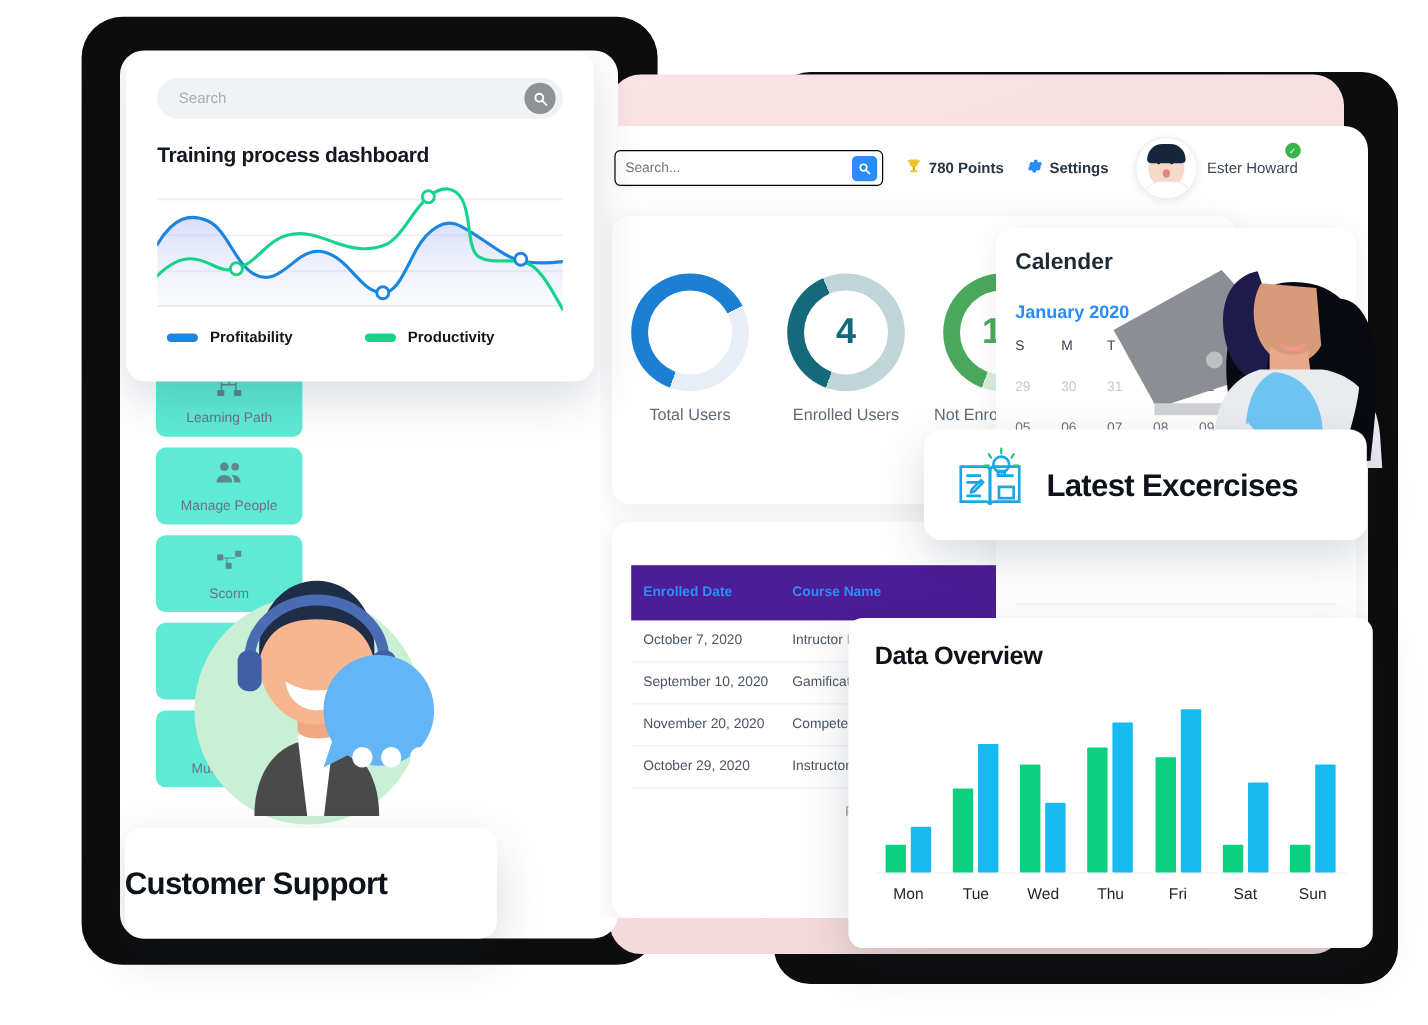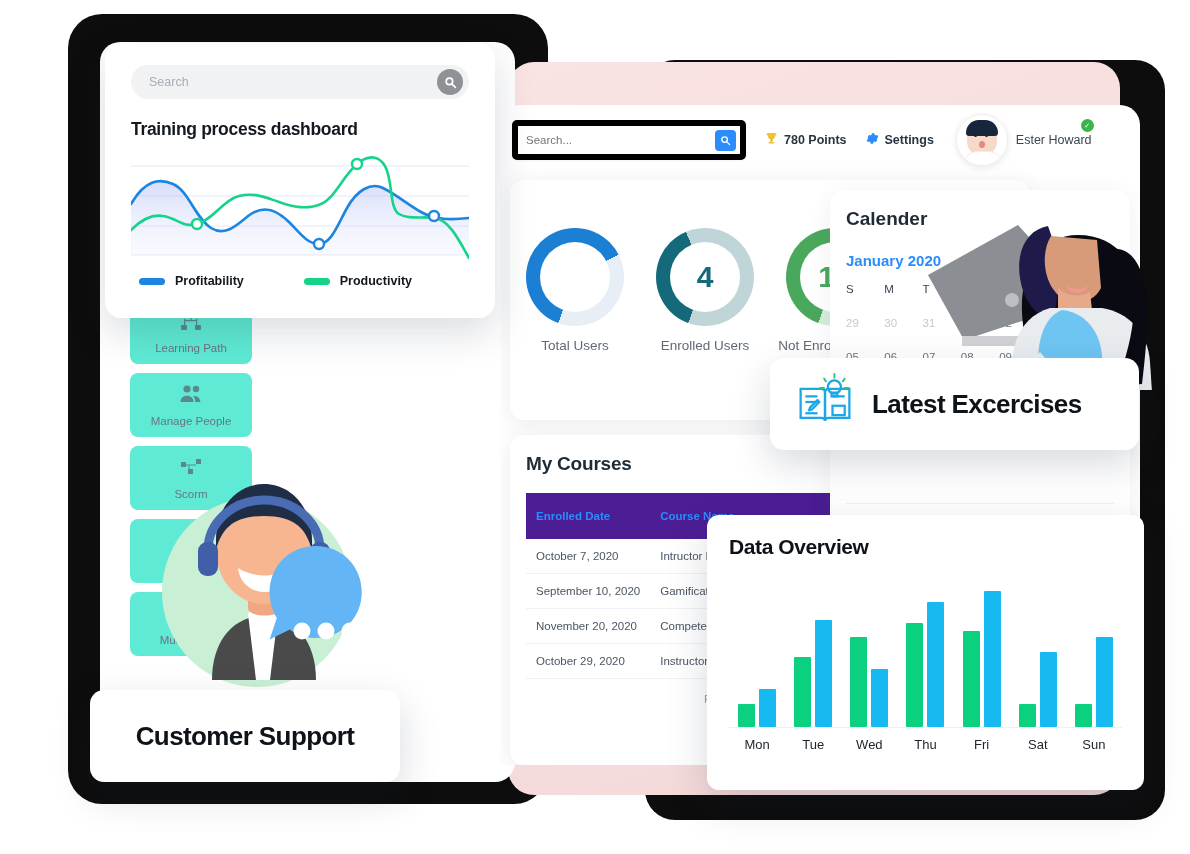--- a/index.html
+++ b/index.html
@@ -9,21 +9,21 @@
   
   .frame-dark{position:absolute;background:#0d0d0d;border-radius:34px;}
   .frame-pink{position:absolute;border-radius:26px;
      background:linear-gradient(160deg,#fae3e3 0%,#f8dede 35%,#f6dcdc 60%,#f3d8d8 100%);}
   .frame-white{position:absolute;background:#fff;border-radius:20px;}
 
   
   #dash{position:absolute;left:500px;top:105px;width:640px;height:660px;background:#fff;
         border-radius:20px 20px 0 0;overflow:hidden;}
   .topbar{position:relative;height:70px;display:flex;align-items:center;padding:0 12px;}
-  .srch{position:relative;width:210px;height:28px;background:#fff;border:6px solid #000000;
+  .srch{position:relative;width:210px;height:28px;background:#fff;border:1px solid #000000;
         border-radius:5px;display:flex;align-items:center;padding:0 6px;box-shadow:0 1px 3px rgba(0,0,0,.05);}
   .srch input{border:0;outline:0;font-size:11.5px;color:#9aa3ae;background:transparent;width:150px;
        font-family:"Liberation Sans",sans-serif;}
   .srch .sbtn{position:absolute;right:4px;top:4px;width:21px;height:21px;border-radius:4px;background:#2b8cfb;
        display:flex;align-items:center;justify-content:center;}
   .srch .sbtn svg{width:11px;height:11px;}
   .tb-item{display:flex;align-items:center;gap:5px;margin-left:18px;font-size:12.5px;color:#2a3542;font-weight:bold;}
   .avatar{width:50px;height:50px;border-radius:50%;background:#fff;border:1px solid #f3eeee;margin-left:22px;
       box-shadow:0 2px 7px rgba(0,0,0,.09);position:relative;overflow:hidden;}
   .avatar .face{position:absolute;left:10px;top:7px;width:30px;height:34px;border-radius:50% 50% 45% 45%;background:#f6d9c8;}
@@ -101,21 +101,21 @@
   .bgrp{display:flex;align-items:flex-end;gap:4px;}
   .bar{width:17px;border-radius:1px;}
   .blabels{display:flex;justify-content:space-around;margin-top:9px;}
   .blabels span{font-size:13px;color:#1c232c;width:60px;text-align:center;}
 
   
   .pill{position:absolute;background:#fff;border-radius:14px;box-shadow:0 14px 38px rgba(25,35,60,.17);
      display:flex;align-items:center;}
   #pillEx{left:770px;top:358px;width:345px;height:92px;padding-left:24px;gap:16px;}
   #pillEx .tx{font-size:26px;font-weight:bold;color:#0e1319;letter-spacing:-.6px;}
-  #pillCs{left:90px;top:690px;width:310px;height:92px;justify-content:center;}
+  #pillCs{left:104px;top:690px;width:310px;height:92px;}
   #pillCs .tx{font-size:26px;font-weight:bold;color:#0e1319;letter-spacing:-.6px;}
 
   
   .illus{position:absolute;}
 </style>
 </head>
 <body>
 
 <div id="stage">
 
@@ -196,21 +196,20 @@
         <div class="donut-wrap">
           <div class="donut" id="d3" style="background: conic-gradient(from 200deg, rgb(245, 166, 35) 0deg, rgb(245, 166, 35) 259deg, rgb(251, 226, 184) 259deg, rgb(251, 226, 184) 360deg);">
             <div class="hole" style="color:#f5a623">33</div>
           </div>
           <div class="dlabel">Total Courses</div>
         </div>
       </div>
     </div>
 
     <div id="courses">
-      <div class="c-title">My Courses</div>
       <table class="ct">
         <thead>
             <tr>
           <th>Enrolled Date</th>
           <th>Course Name</th>
           <th style="text-align:right">Launch Course</th>
         </tr>
           </thead>
         <tbody>
           <tr>

